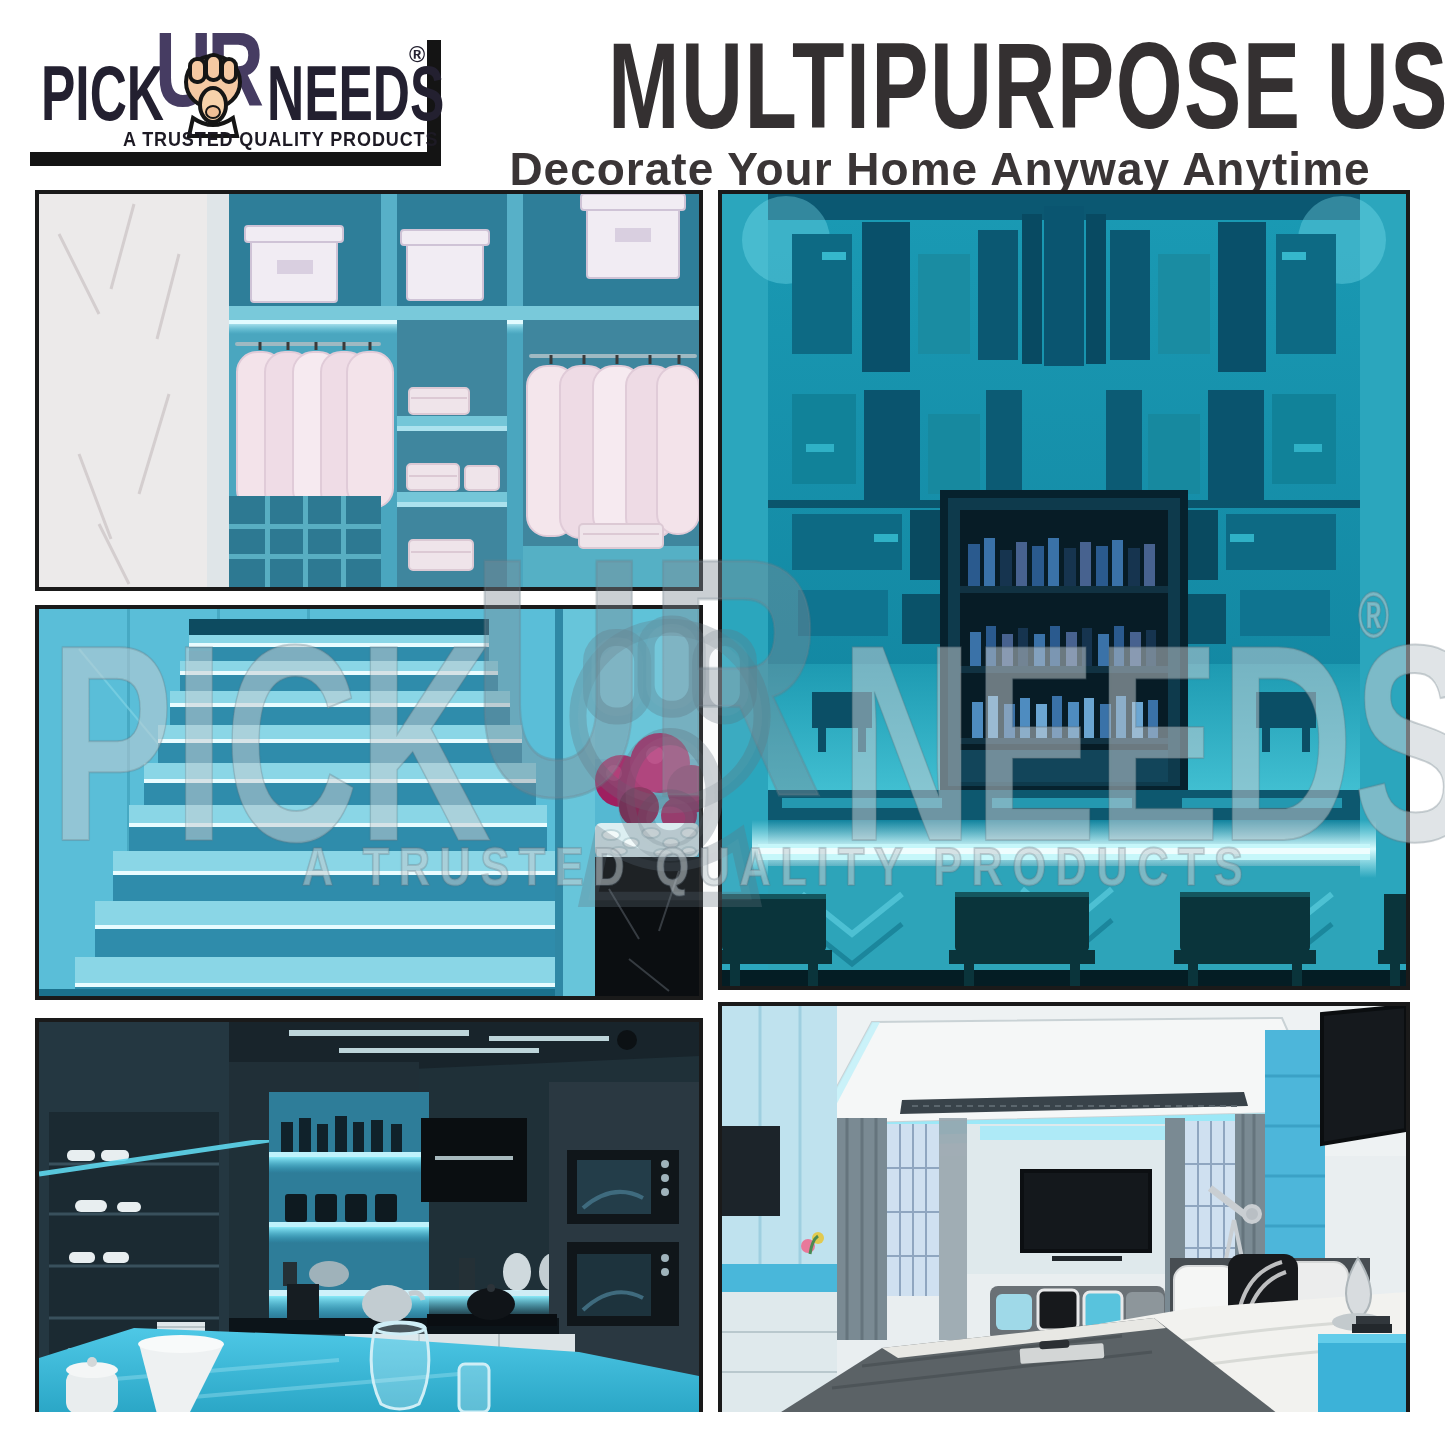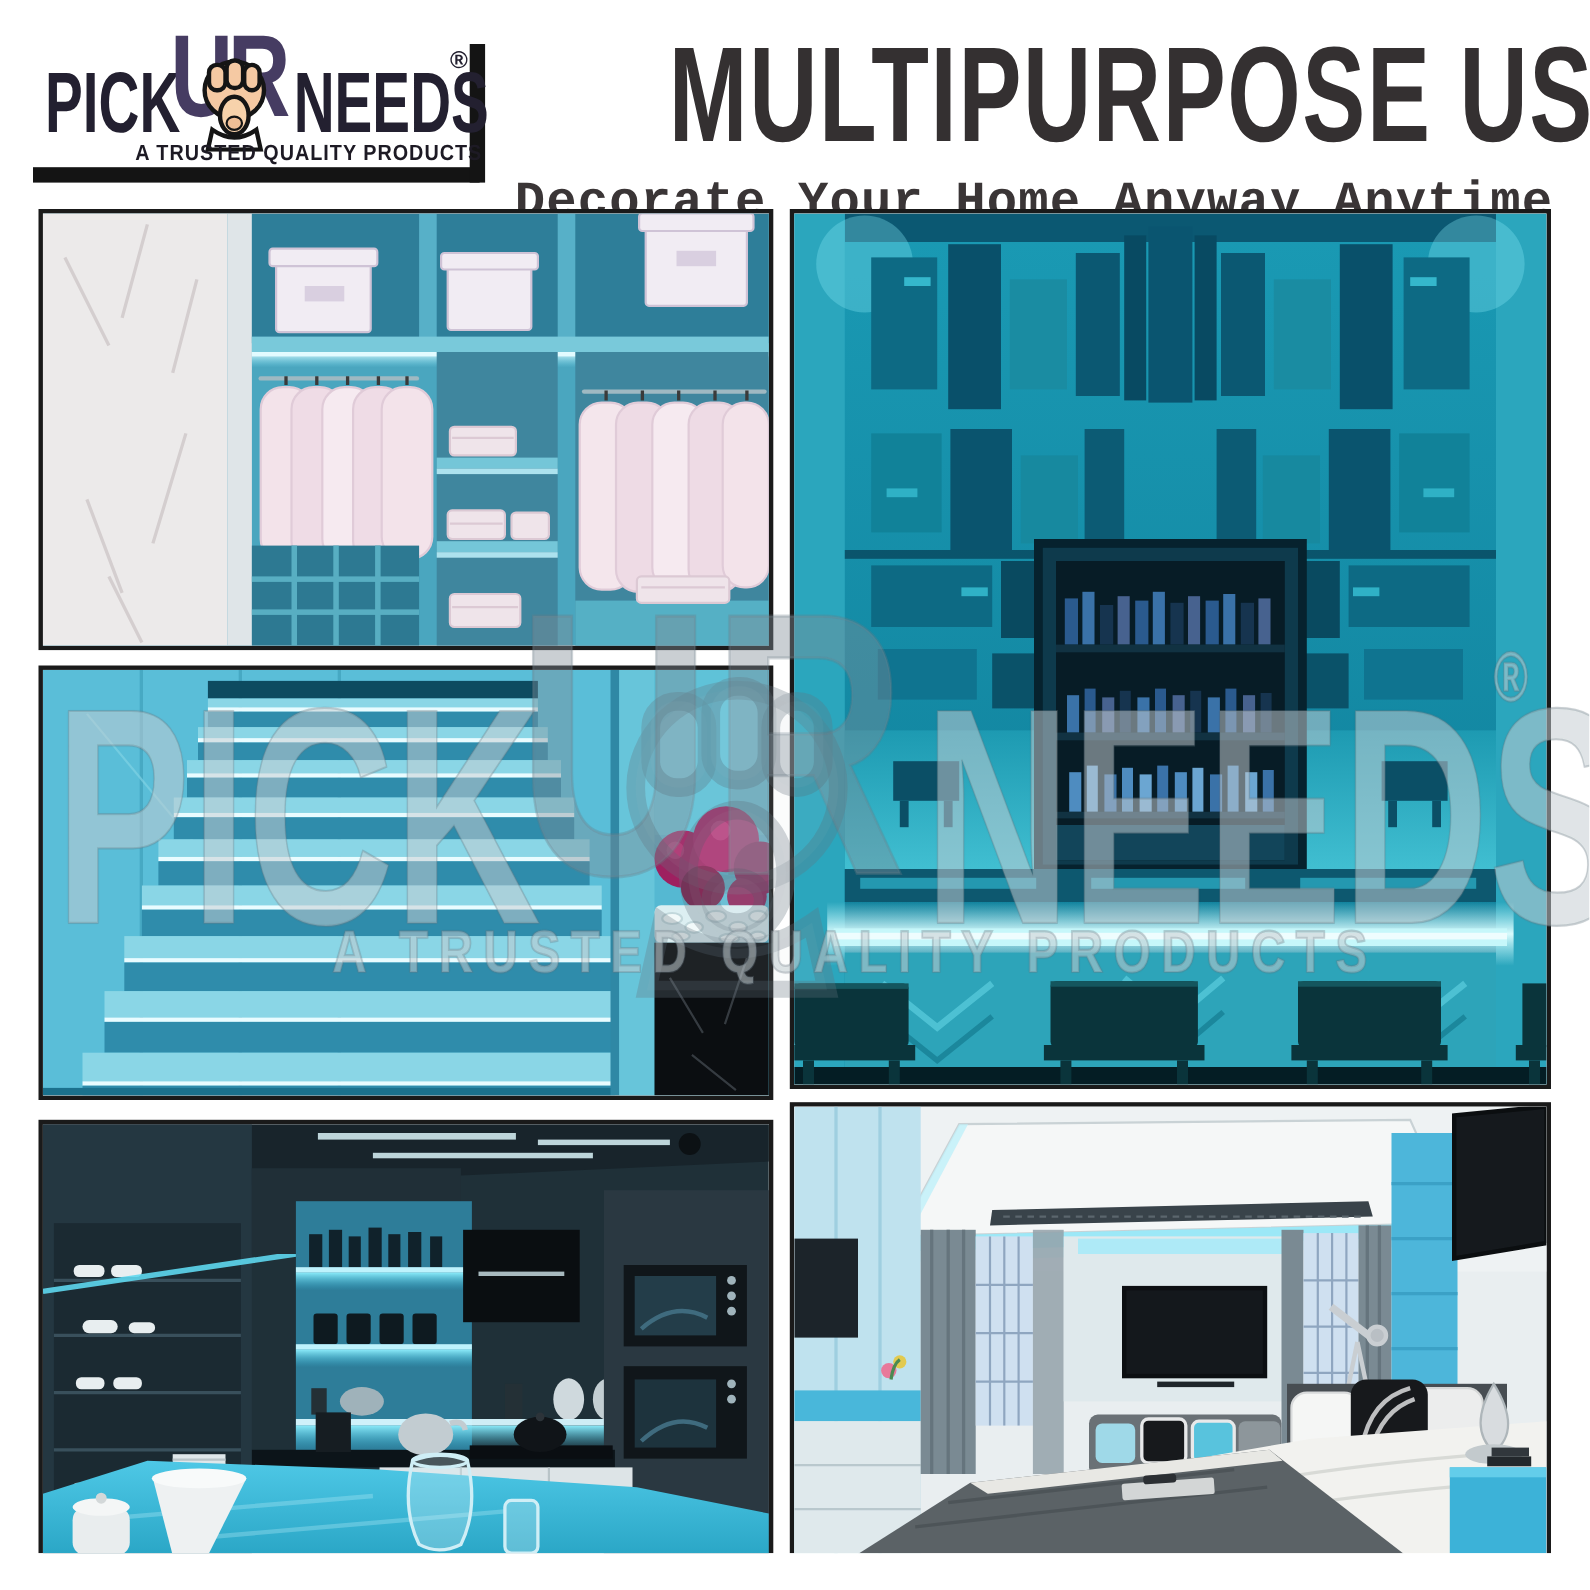--- a/index.html
+++ b/index.html
@@ -16,21 +16,21 @@
            transform:scaleX(0.74);transform-origin:left top;color:#463c62;letter-spacing:-6px;}
   .logo-hand{position:absolute;left:2px;top:10px;width:104px;height:112px;}
   .logo-reg{position:absolute;left:374px;top:16px;font-size:22px;font-weight:700;color:#232030;}
   .logo-tagline{position:absolute;left:88px;top:102px;font-size:20px;font-weight:800;
                 letter-spacing:1px;transform:scaleX(0.9);transform-origin:left top;color:#1d1a24;white-space:nowrap;}
   .logo-frame-b{position:absolute;left:-5px;top:126px;width:406px;height:14px;background:#141414;}
   .logo-frame-r{position:absolute;left:392px;top:14px;width:14px;height:126px;background:#141414;}
   .title-block{position:absolute;left:450px;top:24px;width:980px;text-align:center;}
   .title-main{display:inline-block;white-space:nowrap;font-size:116px;font-weight:800;line-height:1;
               letter-spacing:2px;color:#343031;transform:scale(0.74,1.06);transform-origin:center top;}
-  .title-sub{margin-top:18px;font-family:Liberation Mono, monospace;font-size:46px;font-weight:600;
+  .title-sub{margin-top:2px;font-family:Liberation Sans, sans-serif;font-size:46px;font-weight:600;
              color:#3a3536;letter-spacing:1px;white-space:nowrap;}
   
   .panel{position:absolute;border:4px solid #1a1a1a;box-sizing:border-box;background:#fff;
          overflow:hidden;margin:0;padding:0;z-index:1;}
   .panel svg{display:block;width:100%;height:100%;}
   .p-closet {left:35px; top:190px; width:668px;height:401px;}
   .p-stairs {left:35px; top:605px; width:668px;height:395px;}
   .p-kitchen{left:35px; top:1018px;width:668px;height:400px;}
   .p-bar    {left:718px;top:190px; width:692px;height:800px;}
   .p-bedroom{left:718px;top:1002px;width:692px;height:416px;}

